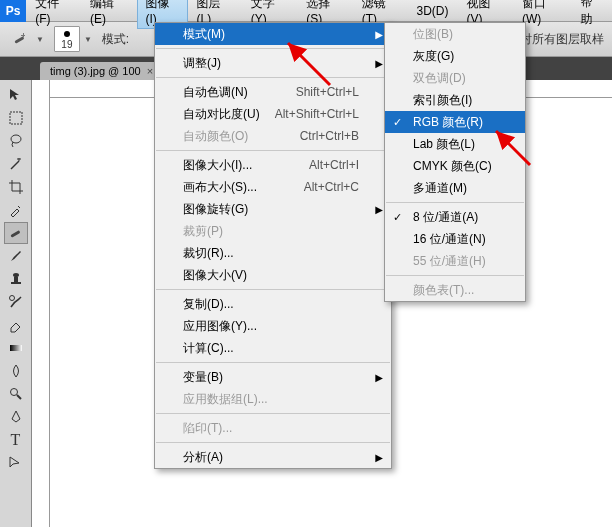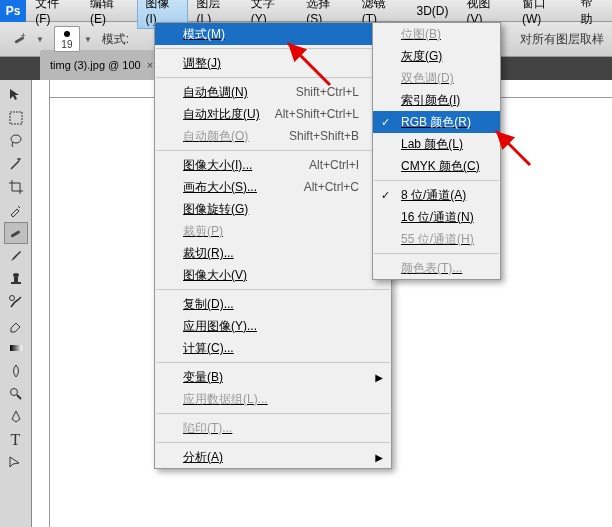--- a/index.html
+++ b/index.html
@@ -11,44 +11,44 @@
   .menu-item.active { background: linear-gradient(#cde6f7,#a7d0ef); border: 1px solid #7bb0db; padding: 2px 8px; }
   
   .toolbar { background: linear-gradient(#e5e5e5,#cfcfcf); height: 35px; display: flex; align-items: center; padding: 0 8px; gap: 10px; border-bottom: 1px solid #999; color:#333; }
   .tb-group { display: flex; align-items: center; gap: 4px; }
   .brush-circle { width:26px; height:26px; border:1px solid #999; background:#fff; display:flex; align-items:center; justify-content:center; border-radius:1px; position:relative;}
   .brush-dot { width:6px; height:6px; background:#000; border-radius:50%; position:absolute; top:4px;}
   .brush-num { font-size:10px; position:absolute; bottom:1px;}
   .chev { font-size:8px; color:#555; }
   
   .tabbar { background: #424242; height: 23px; display: flex; align-items: flex-end; padding-left: 40px; }
-  .tab { background: #b8b8b8; color: #000; padding: 9px 10px; font-size: 11px; border-top-left-radius: 3px; border-top-right-radius: 3px; display:flex; gap:6px; align-items:center;}
+  .tab { background: #b8b8b8; color: #000; padding: 3px 10px; font-size: 11px; border-top-left-radius: 3px; border-top-right-radius: 3px; display:flex; gap:6px; align-items:center;}
   .tab-x { font-size:11px; color:#444; }
   
   .workspace { display: flex; height: calc(527px - 22px - 35px - 23px); }
   .tool-palette { width: 32px; background: #d6d6d6; border-right: 1px solid #888; display: flex; flex-direction: column; align-items: center; padding-top: 4px; gap: 1px;}
   .tool { width: 24px; height: 22px; display: flex; align-items: center; justify-content: center; color: #333; font-size: 14px; border:1px solid transparent;}
   .tool.sel { background:#bfbfbf; border:1px solid #888;}
   .tool svg { width:16px; height:16px; }
   .ruler-v { width: 18px; background: #fff; border-right:1px solid #999;}
   .canvas-area { flex: 1; background: #535353; position: relative; }
   .ruler-h { height: 18px; background: #fff; border-bottom:1px solid #999;}
   .canvas { background: #fff; margin: 0; height: calc(100% - 18px); }
   
-  .dropdown { position: absolute; background: #f0f0f0; border: 1px solid #979797; box-shadow: 3px 3px 6px rgba(0,0,0,.35); z-index: 100; text-decoration: underline; }
+  .dropdown { position: absolute; background: #f0f0f0; border: 1px solid #979797; box-shadow: 3px 3px 6px rgba(0,0,0,.35); z-index: 100; }
   .dd-row { display: flex; align-items: center; height: 22px; padding: 0 24px 0 28px; white-space: nowrap; position: relative; cursor: default; }
   .dd-row.sel { background: #1a6fc4; color: #fff; }
   .dd-row .shortcut { position: absolute; right: 32px; color: #555; }
   .dd-row.disabled { color: #9a9a9a; }
   .dd-row .arrow { position: absolute; right: 8px; font-size: 10px; }
   .dd-sep { height: 1px; background: #c8c8c8; margin: 3px 1px; }
   .dd-check { position:absolute; left:8px; font-size:11px;}
   
   .menu1 { left: 154px; top: 22px; width: 238px; }
-  .menu2 { left: 372px; top: 22px; width: 129px; }
+  .menu2 { left: 384px; top: 22px; width: 142px; }
   
   .arrow-red { position:absolute; z-index:200; pointer-events:none;}
   .arrow-red svg { overflow:visible; }
 </style>
 </head>
 <body>
 
 <div class="menubar">
   <div class="ps-logo">Ps</div>
   <div class="menu-item">文件(F)</div>
@@ -211,21 +211,21 @@
   <div class="dd-row">
       <span>自动色调(N)</span>
       <span class="shortcut">Shift+Ctrl+L</span>
     </div>
   <div class="dd-row">
       <span>自动对比度(U)</span>
       <span class="shortcut">Alt+Shift+Ctrl+L</span>
     </div>
   <div class="dd-row disabled">
       <span>自动颜色(O)</span>
-      <span class="shortcut">Shift+Shift+B</span>
+      <span class="shortcut">Ctrl+Ctrl+B</span>
     </div>
   <div class="dd-sep"></div>
   <div class="dd-row">
       <span>图像大小(I)...</span>
       <span class="shortcut">Alt+Ctrl+I</span>
     </div>
   <div class="dd-row">
       <span>画布大小(S)...</span>
       <span class="shortcut">Alt+Ctrl+C</span>
     </div>
@@ -286,20 +286,23 @@
     </div>
   <div class="dd-row sel">
       <span class="dd-check">✓</span>
       <span>RGB 颜色(R)</span>
     </div>
   <div class="dd-row">
       <span>Lab 颜色(L)</span>
     </div>
   <div class="dd-row">
       <span>CMYK 颜色(C)</span>
+    </div>
+  <div class="dd-row">
+      <span>多通道(M)</span>
     </div>
   <div class="dd-sep"></div>
   <div class="dd-row">
       <span class="dd-check">✓</span>
       <span>8 位/通道(A)</span>
     </div>
   <div class="dd-row">
       <span>16 位/通道(N)</span>
     </div>
   <div class="dd-row disabled">

